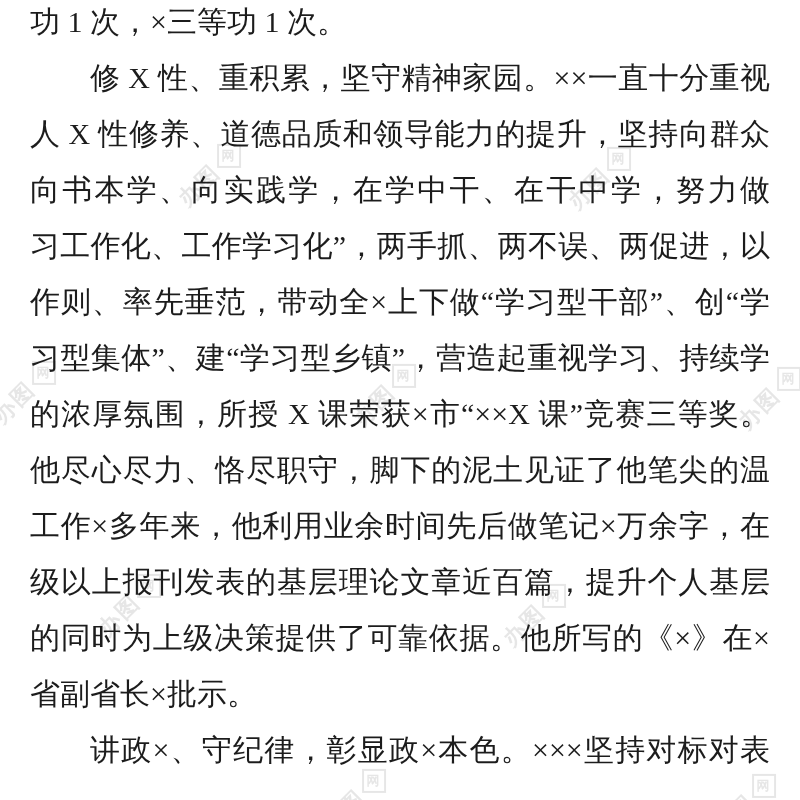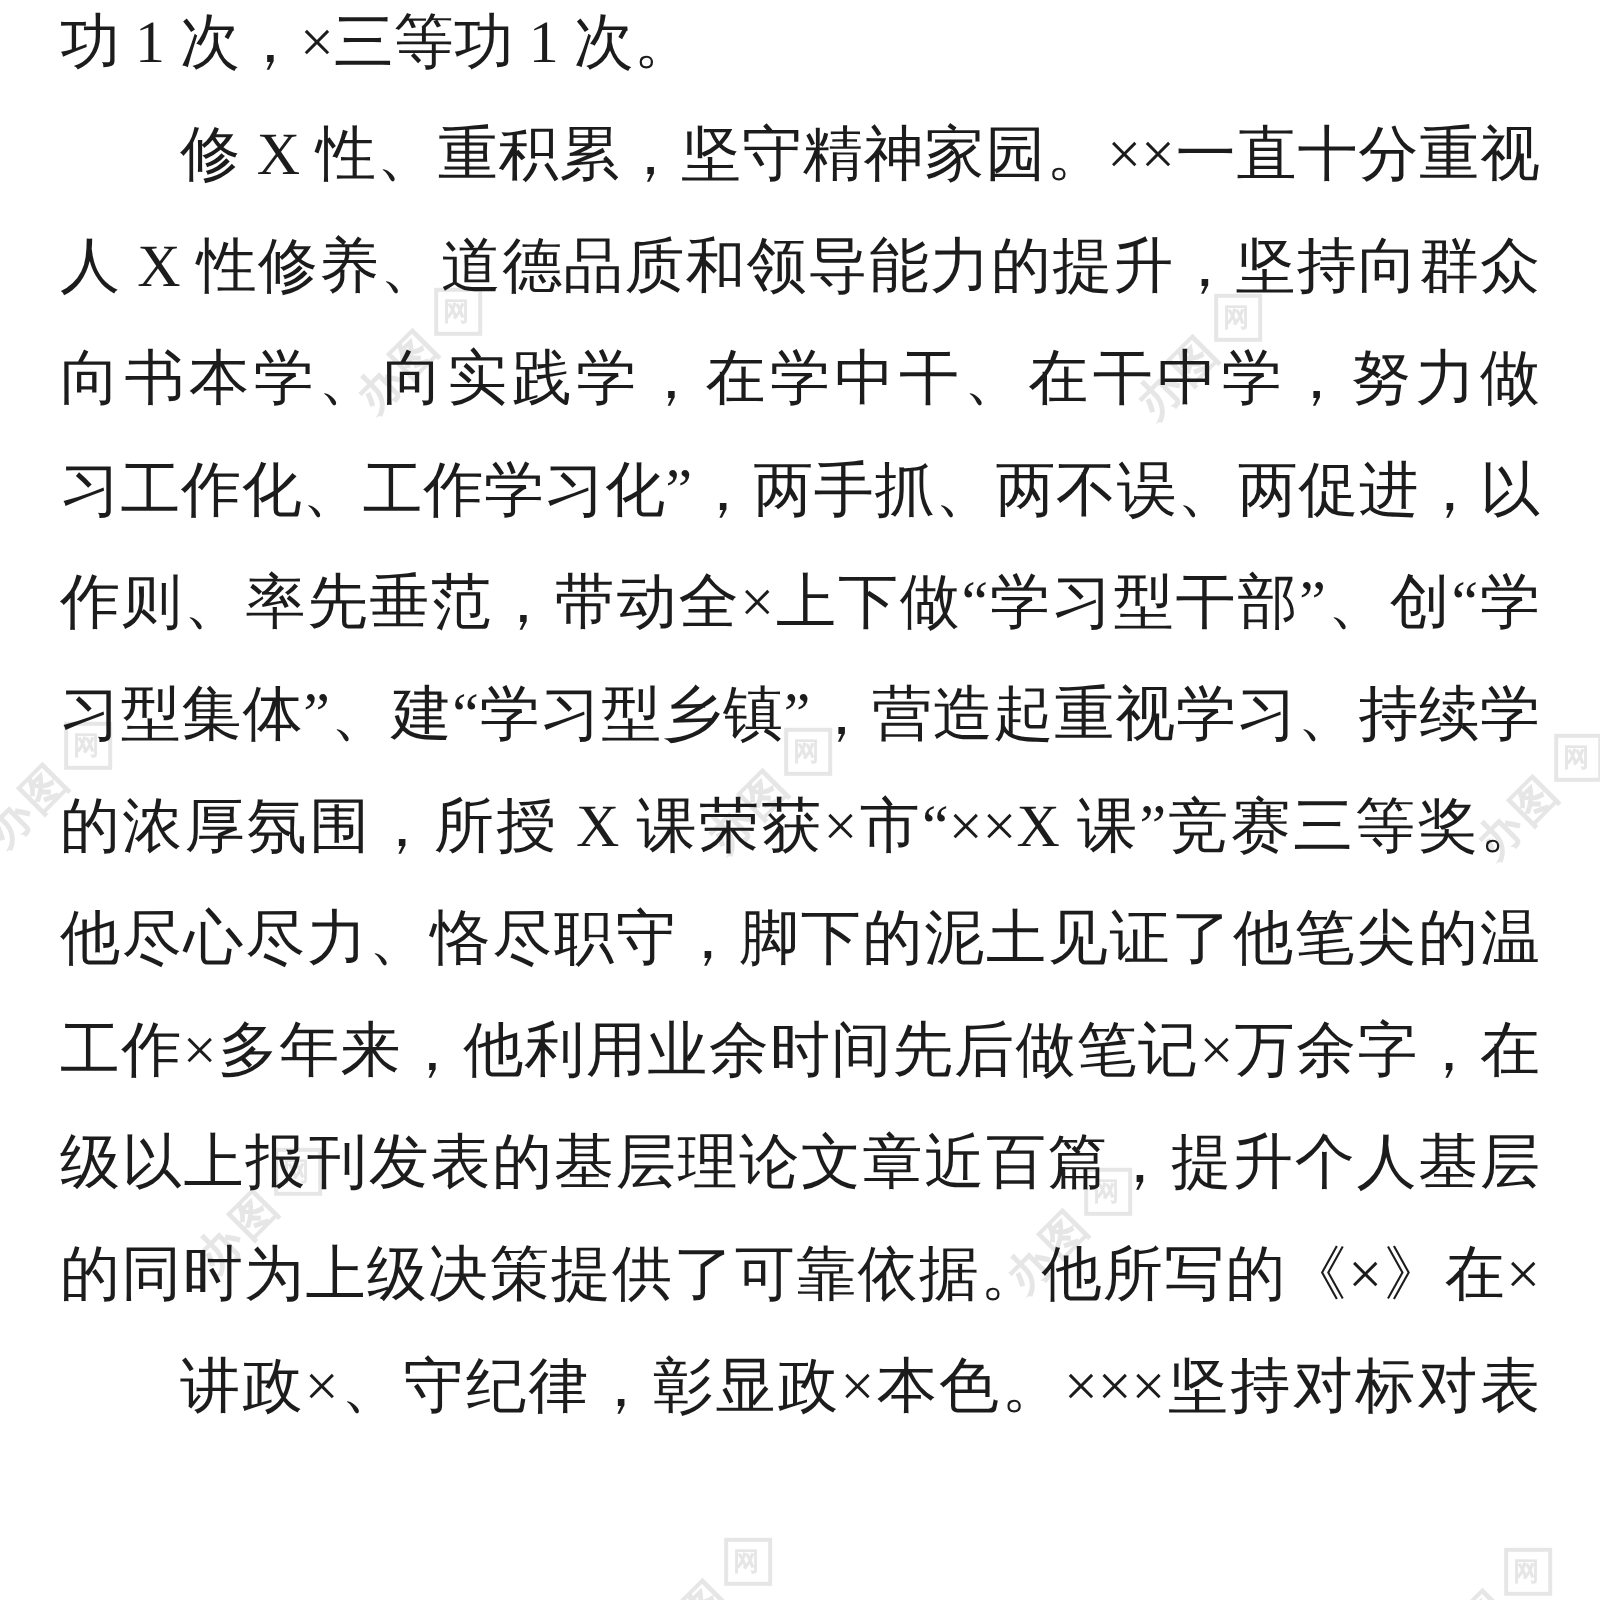--- a/index.html
+++ b/index.html
@@ -119,15 +119,16 @@
       <div class="line">人 X 性修养、道德品质和领导能力的提升，坚持向群众学、</div>
       <div class="line">向书本学、向实践学，在学中干、在干中学，努力做到“学</div>
       <div class="line">习工作化、工作学习化”，两手抓、两不误、两促进，以身</div>
       <div class="line">作则、率先垂范，带动全×上下做“学习型干部”、创“学</div>
       <div class="line">习型集体”、建“学习型乡镇”，营造起重视学习、持续学习</div>
       <div class="line">的浓厚氛围，所授 X 课荣获×市“××X 课”竞赛三等奖。</div>
       <div class="line">他尽心尽力、恪尽职守，脚下的泥土见证了他笔尖的温度，</div>
       <div class="line">工作×多年来，他利用业余时间先后做笔记×万余字，在县</div>
       <div class="line">级以上报刊发表的基层理论文章近百篇，提升个人基层经验</div>
       <div class="line">的同时为上级决策提供了可靠依据。他所写的《×》在×《×》</div>
+      <div class="line no-justify">省副省长×批示。</div>
       <div class="line indent">讲政×、守纪律，彰显政×本色。×××坚持对标对表</div>
     </div>
 </div>
 
 </body></html>

